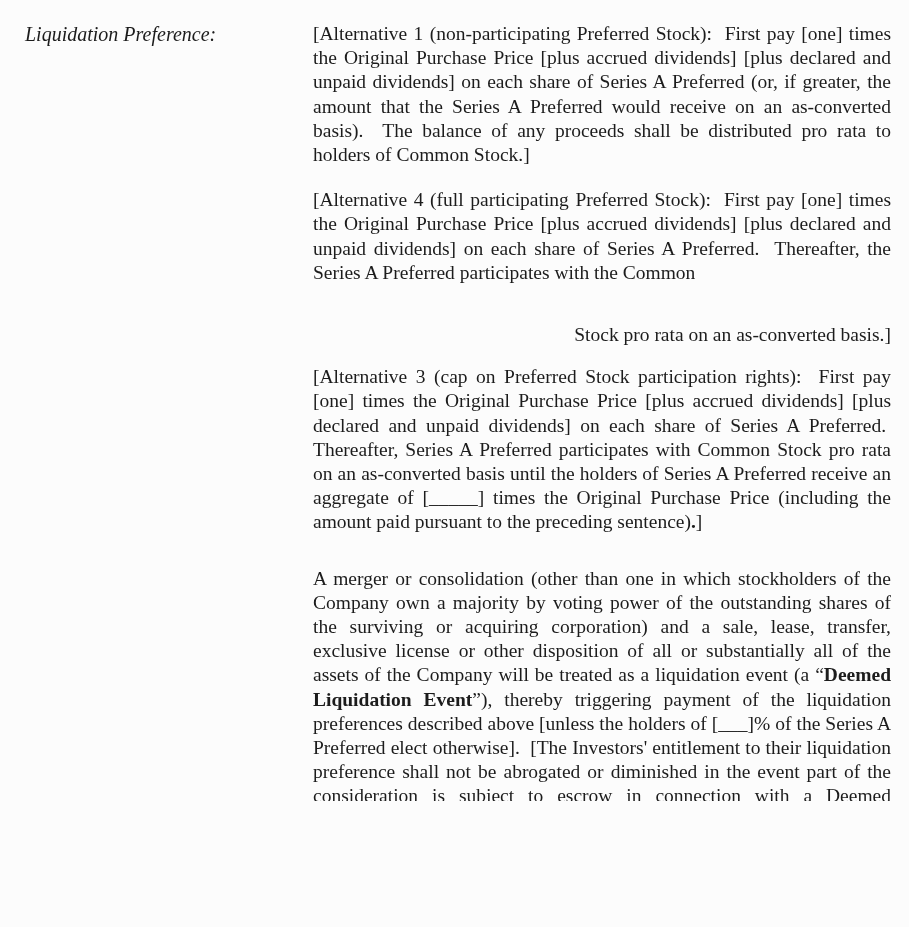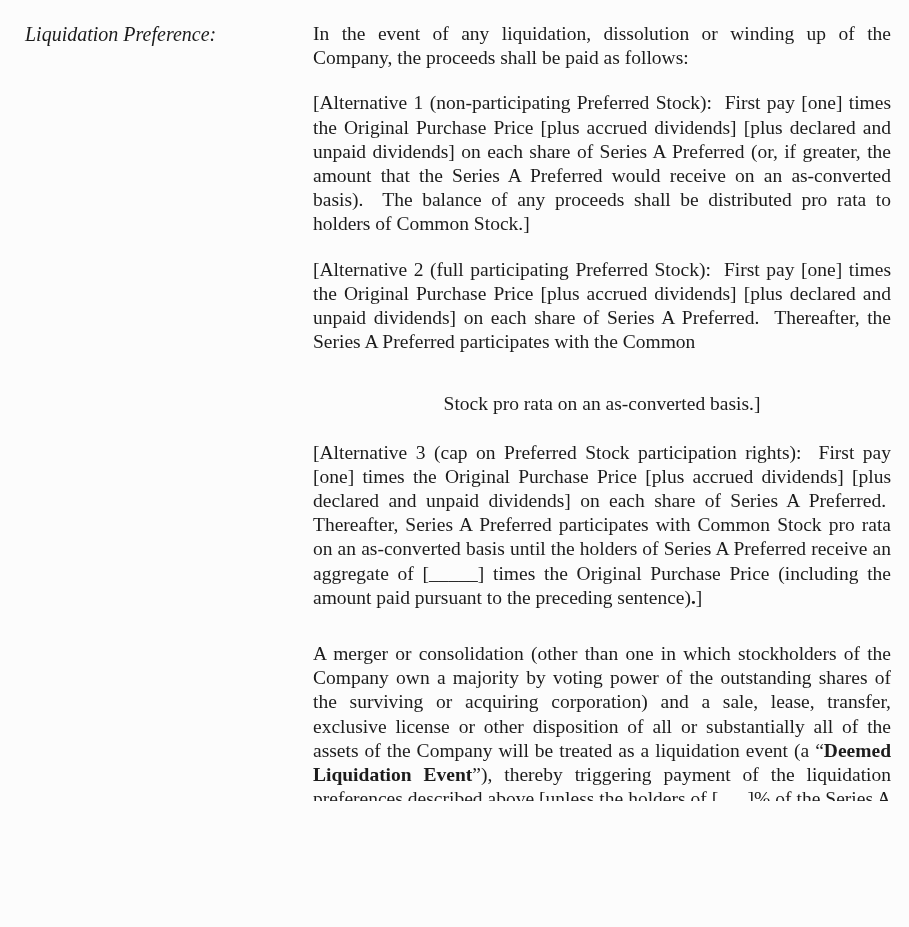--- a/index.html
+++ b/index.html
@@ -31,22 +31,22 @@
     left: 313px;
     top: 22px;
     width: 578px;
   }
   .para {
     margin: 0 0 21px 0;
     text-align: justify;
     line-height: 24.2px;
   }
   .para.continuation {
-    margin: 38px 0 24px 0;
-    text-align: center;
+    margin: 38px 0 18px 0;
+    text-align: right;
   }
   .para.last {
     margin-bottom: 0;
     margin-top: 32px;
   }
   .lead {
   }
   .bold-run {
     font-weight: bold;
   }
@@ -58,25 +58,24 @@
 </style>
 </head>
 <body>
 
 <div class="page">
 
   <div class="term-label">Liquidation Preference:</div>
 
   <div class="content-col">
 
-    <p class="para">In the event of any liquidation, dissolution or winding up of the Company, the proceeds shall be paid as follows:</p>
 
     <p class="para"><span>[</span><span class="lead">Alternative 1 (non-participating Preferred Stock)</span><span>:&nbsp; First pay [one] times the Original Purchase Price [plus accrued dividends] [plus declared and unpaid dividends] on each share of Series A Preferred (or, if greater, the amount that the Series A Preferred would receive on an as-converted basis).&nbsp; The balance of any proceeds shall be distributed pro rata to holders of Common Stock.]</span></p>
 
-    <p class="para"><span>[</span><span class="lead">Alternative 2 (full participating Preferred Stock)</span><span>:&nbsp; First pay [one] times the Original Purchase Price [plus accrued dividends] [plus declared and unpaid dividends] on each share of Series A Preferred.&nbsp; Thereafter, the Series A Preferred participates with the Common</span></p>
+    <p class="para"><span>[</span><span class="lead">Alternative 4 (full participating Preferred Stock)</span><span>:&nbsp; First pay [one] times the Original Purchase Price [plus accrued dividends] [plus declared and unpaid dividends] on each share of Series A Preferred.&nbsp; Thereafter, the Series A Preferred participates with the Common</span></p>
 
     <p class="para continuation">Stock pro rata on an as-converted basis.]</p>
 
     <p class="para"><span>[</span><span class="lead">Alternative 3 (cap on Preferred Stock participation rights)</span><span>:&nbsp; First pay [one] times the Original Purchase Price [plus accrued dividends] [plus declared and unpaid dividends] on each share of Series A Preferred.&nbsp; Thereafter, Series A Preferred participates with Common Stock pro rata on an as-converted basis until the holders of Series A Preferred receive an aggregate of [_____] times the Original Purchase Price (including the amount paid pursuant to the preceding sentence)</span><span class="bold-run">.</span><span>]</span></p>
 
     <p class="para last"><span>A merger or consolidation (other than one in which stockholders of the Company own a majority by voting power of the outstanding shares of the surviving or acquiring corporation) and a sale, lease, transfer, exclusive license or other disposition of all or substantially all of the assets of the Company will be treated as a liquidation event (a “</span><span class="bold-run">Deemed Liquidation Event</span><span>”), thereby triggering payment of the liquidation preferences described above [unless the holders of [___]% of the Series A Preferred elect otherwise].&nbsp; [The Investors' entitlement to their liquidation preference shall not be abrogated or diminished in the event part of the consideration is subject to escrow in connection with a Deemed Liquidation Event.]</span><span class="footnote-ref">5</span></p>
 
   </div>
 </div>
 

